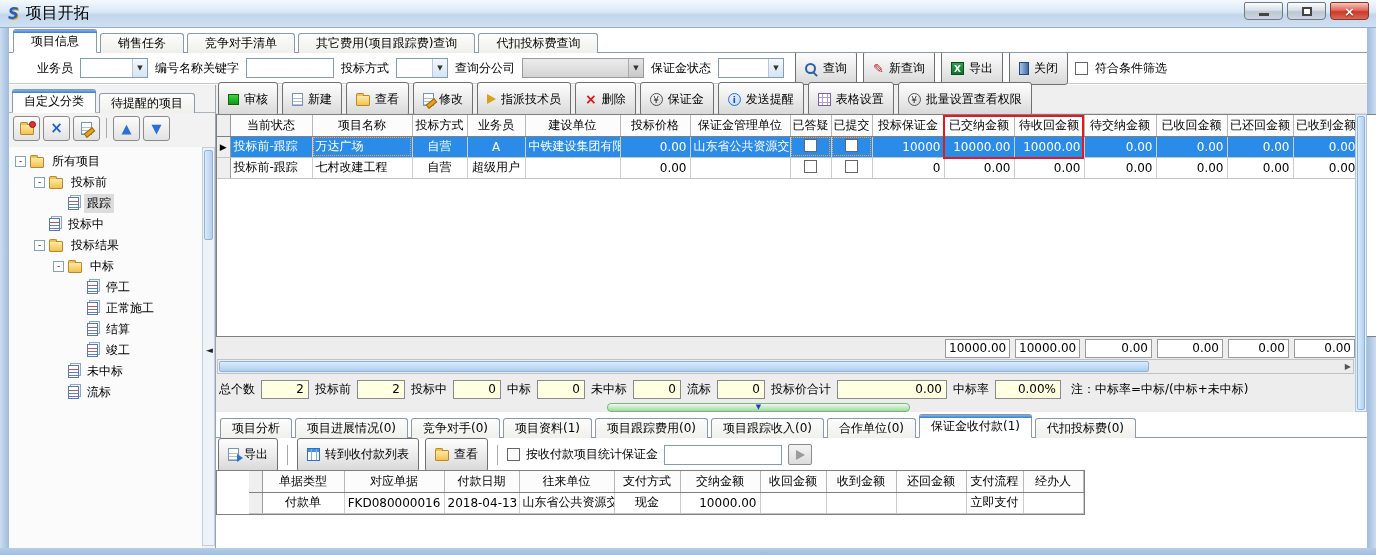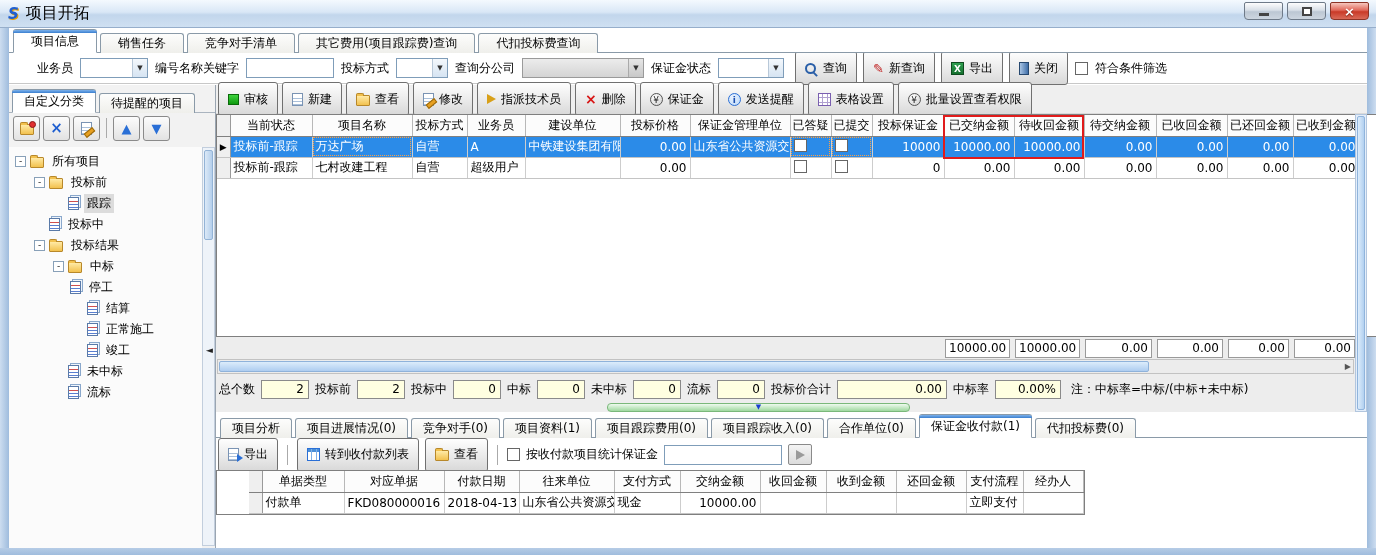--- a/index.html
+++ b/index.html
@@ -88,21 +88,21 @@
 .toolbarrow{position:absolute;left:216px;top:85px;width:1151px;height:29px;background:#efefef;display:flex;align-items:center;gap:4px;padding-left:2px;border-bottom:1px solid #dadada;z-index:1}
 
 
 .gridwrap{position:absolute;left:216px;top:114px;width:1373px;height:223px;background:#fff;border:1px solid #7f7f7f;overflow:hidden;z-index:1}
 .grid{border-collapse:collapse;table-layout:fixed;font-size:12px}
 .grid th{font-weight:normal;text-align:center;height:21px;border-right:1px solid #b8b8b8;border-bottom:1px solid #808080;background:#fcfcfc;padding:0 2px;overflow:hidden;white-space:nowrap}
 .grid td{height:21px;border-right:1px solid #cdcdcd;border-bottom:1px solid #c4c4c4;padding:0 3px;overflow:hidden;white-space:nowrap}
 .grid td.ind,.grid th.ind{background:#efefef;border-right:1px solid #9a9a9a;padding:0;text-align:center;font-size:9px}
 .grid tr.sel td{background:#2b8be8;color:#fff}
 .grid tr.sel td.ind{background:#efefef;color:#000}
-.grid td.r{text-align:right}.grid td.c{text-align:left}
+.grid td.r{text-align:right}.grid td.c{text-align:center}
 .grid td.focus{outline:1px dotted #ffa040;outline-offset:-2px}
 #red-rect{position:absolute;z-index:6;border:2px solid #e01b1b;pointer-events:none}
 
 
 .midband{position:absolute;left:216px;top:337px;width:1151px;height:75px;background:#ededed;z-index:0}
 #totals-row{position:absolute;left:216px;top:339px;width:1139px;height:20px;z-index:1}
 .totbox{position:absolute;top:0;height:19px;border:1px solid #9a9a9a;background:#fff;text-align:right;padding:1px 3px;overflow:hidden}
 .hscroll{position:absolute;left:217px;top:359px;width:1137px;height:15px;background:#ececec;border:1px solid #c2c2c2;z-index:1}
 .hthumb{position:absolute;left:1px;top:1px;width:930px;height:11px;background:linear-gradient(#dcecfb,#aecdf0);border:1px solid #8fb2da;border-radius:2px}
 .harrow{position:absolute;right:2px;top:2px;font-size:8px;color:#555}
@@ -240,34 +240,34 @@
         <div class="titem" style="padding-left: 25px;">
           <span class="expander">-</span>
           <span class="ic tico-folder"></span>
           <span class="tlabel">投标结果</span>
         </div>
         <div class="titem" style="padding-left: 44px;">
           <span class="expander">-</span>
           <span class="ic tico-folder"></span>
           <span class="tlabel">中标</span>
         </div>
-        <div class="titem" style="padding-left: 46px; font-family: Liberation Serif, serif;">
+        <div class="titem" style="padding-left: 63px; font-family: Liberation Serif, serif;">
           <span class="espace"></span>
           <span class="ic tico-doc"></span>
           <span class="tlabel">停工</span>
         </div>
         <div class="titem" style="padding-left: 63px;">
           <span class="espace"></span>
           <span class="ic tico-doc"></span>
+          <span class="tlabel">正常施工</span>
+        </div>
+        <div class="titem" style="padding-left: 63px;">
+          <span class="espace"></span>
+          <span class="ic tico-doc"></span>
           <span class="tlabel">结算</span>
-        </div>
-        <div class="titem" style="padding-left: 63px;">
-          <span class="espace"></span>
-          <span class="ic tico-doc"></span>
-          <span class="tlabel">正常施工</span>
         </div>
         <div class="titem" style="padding-left: 63px;">
           <span class="espace"></span>
           <span class="ic tico-doc"></span>
           <span class="tlabel">竣工</span>
         </div>
         <div class="titem" style="padding-left: 44px;">
           <span class="espace"></span>
           <span class="ic tico-doc"></span>
           <span class="tlabel">未中标</span>

